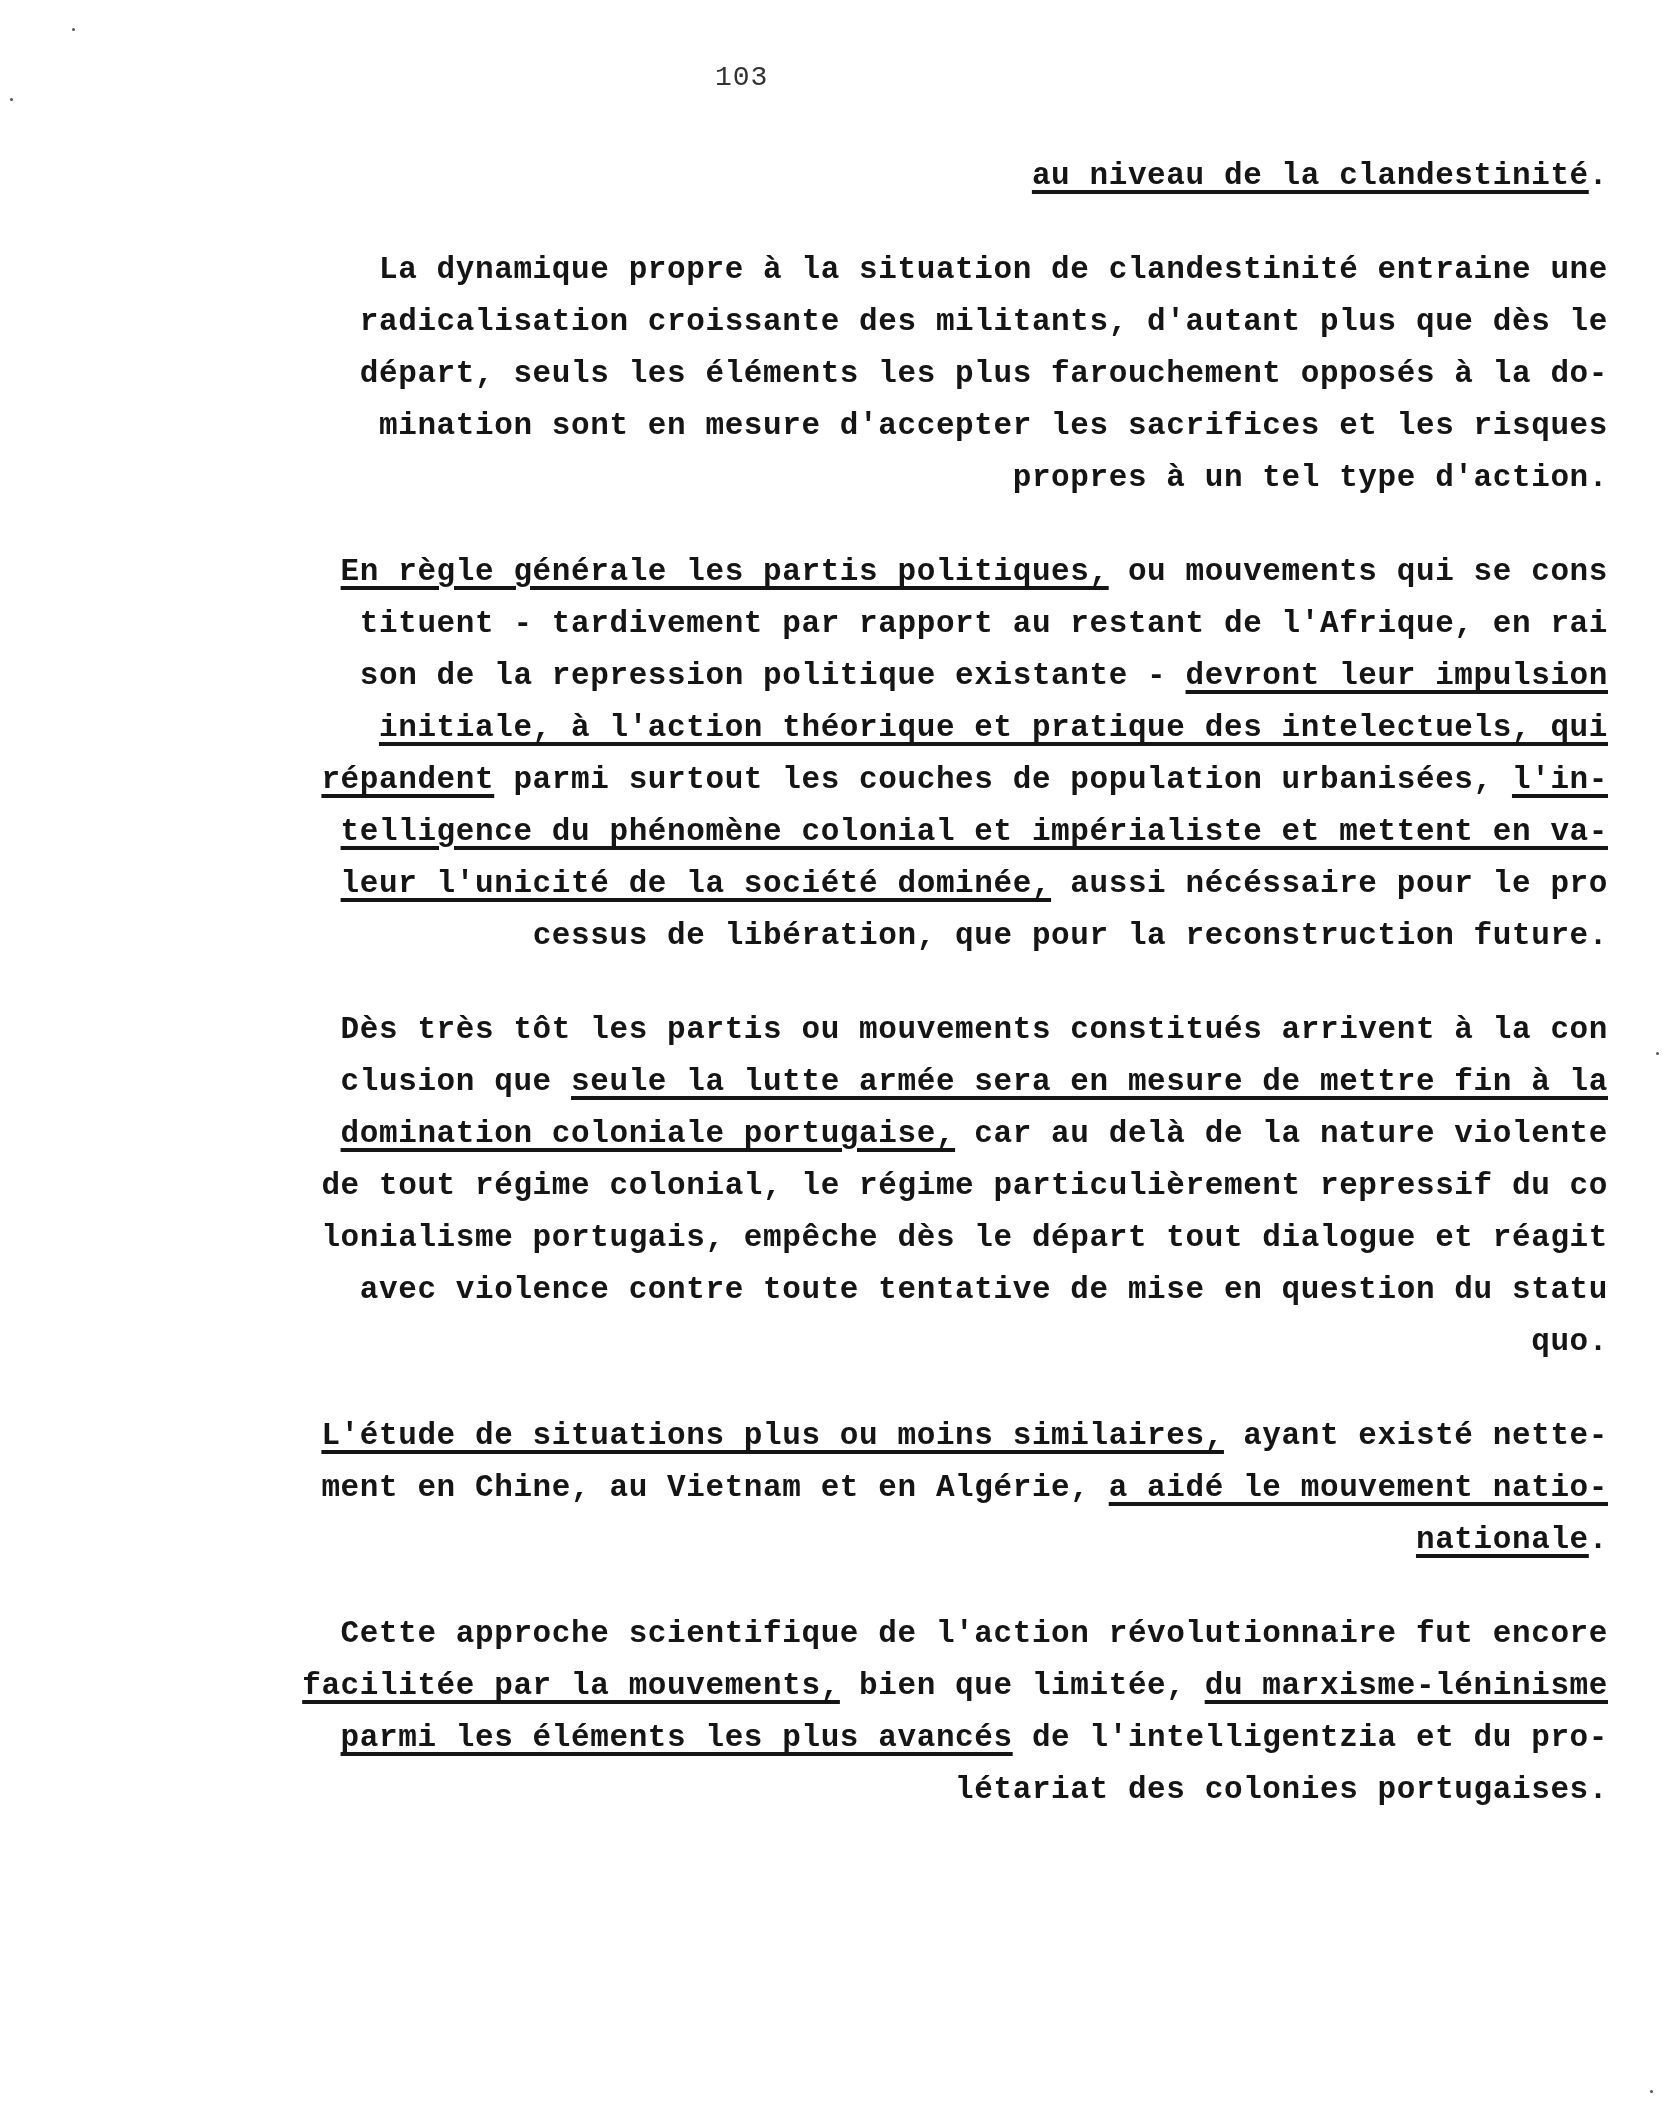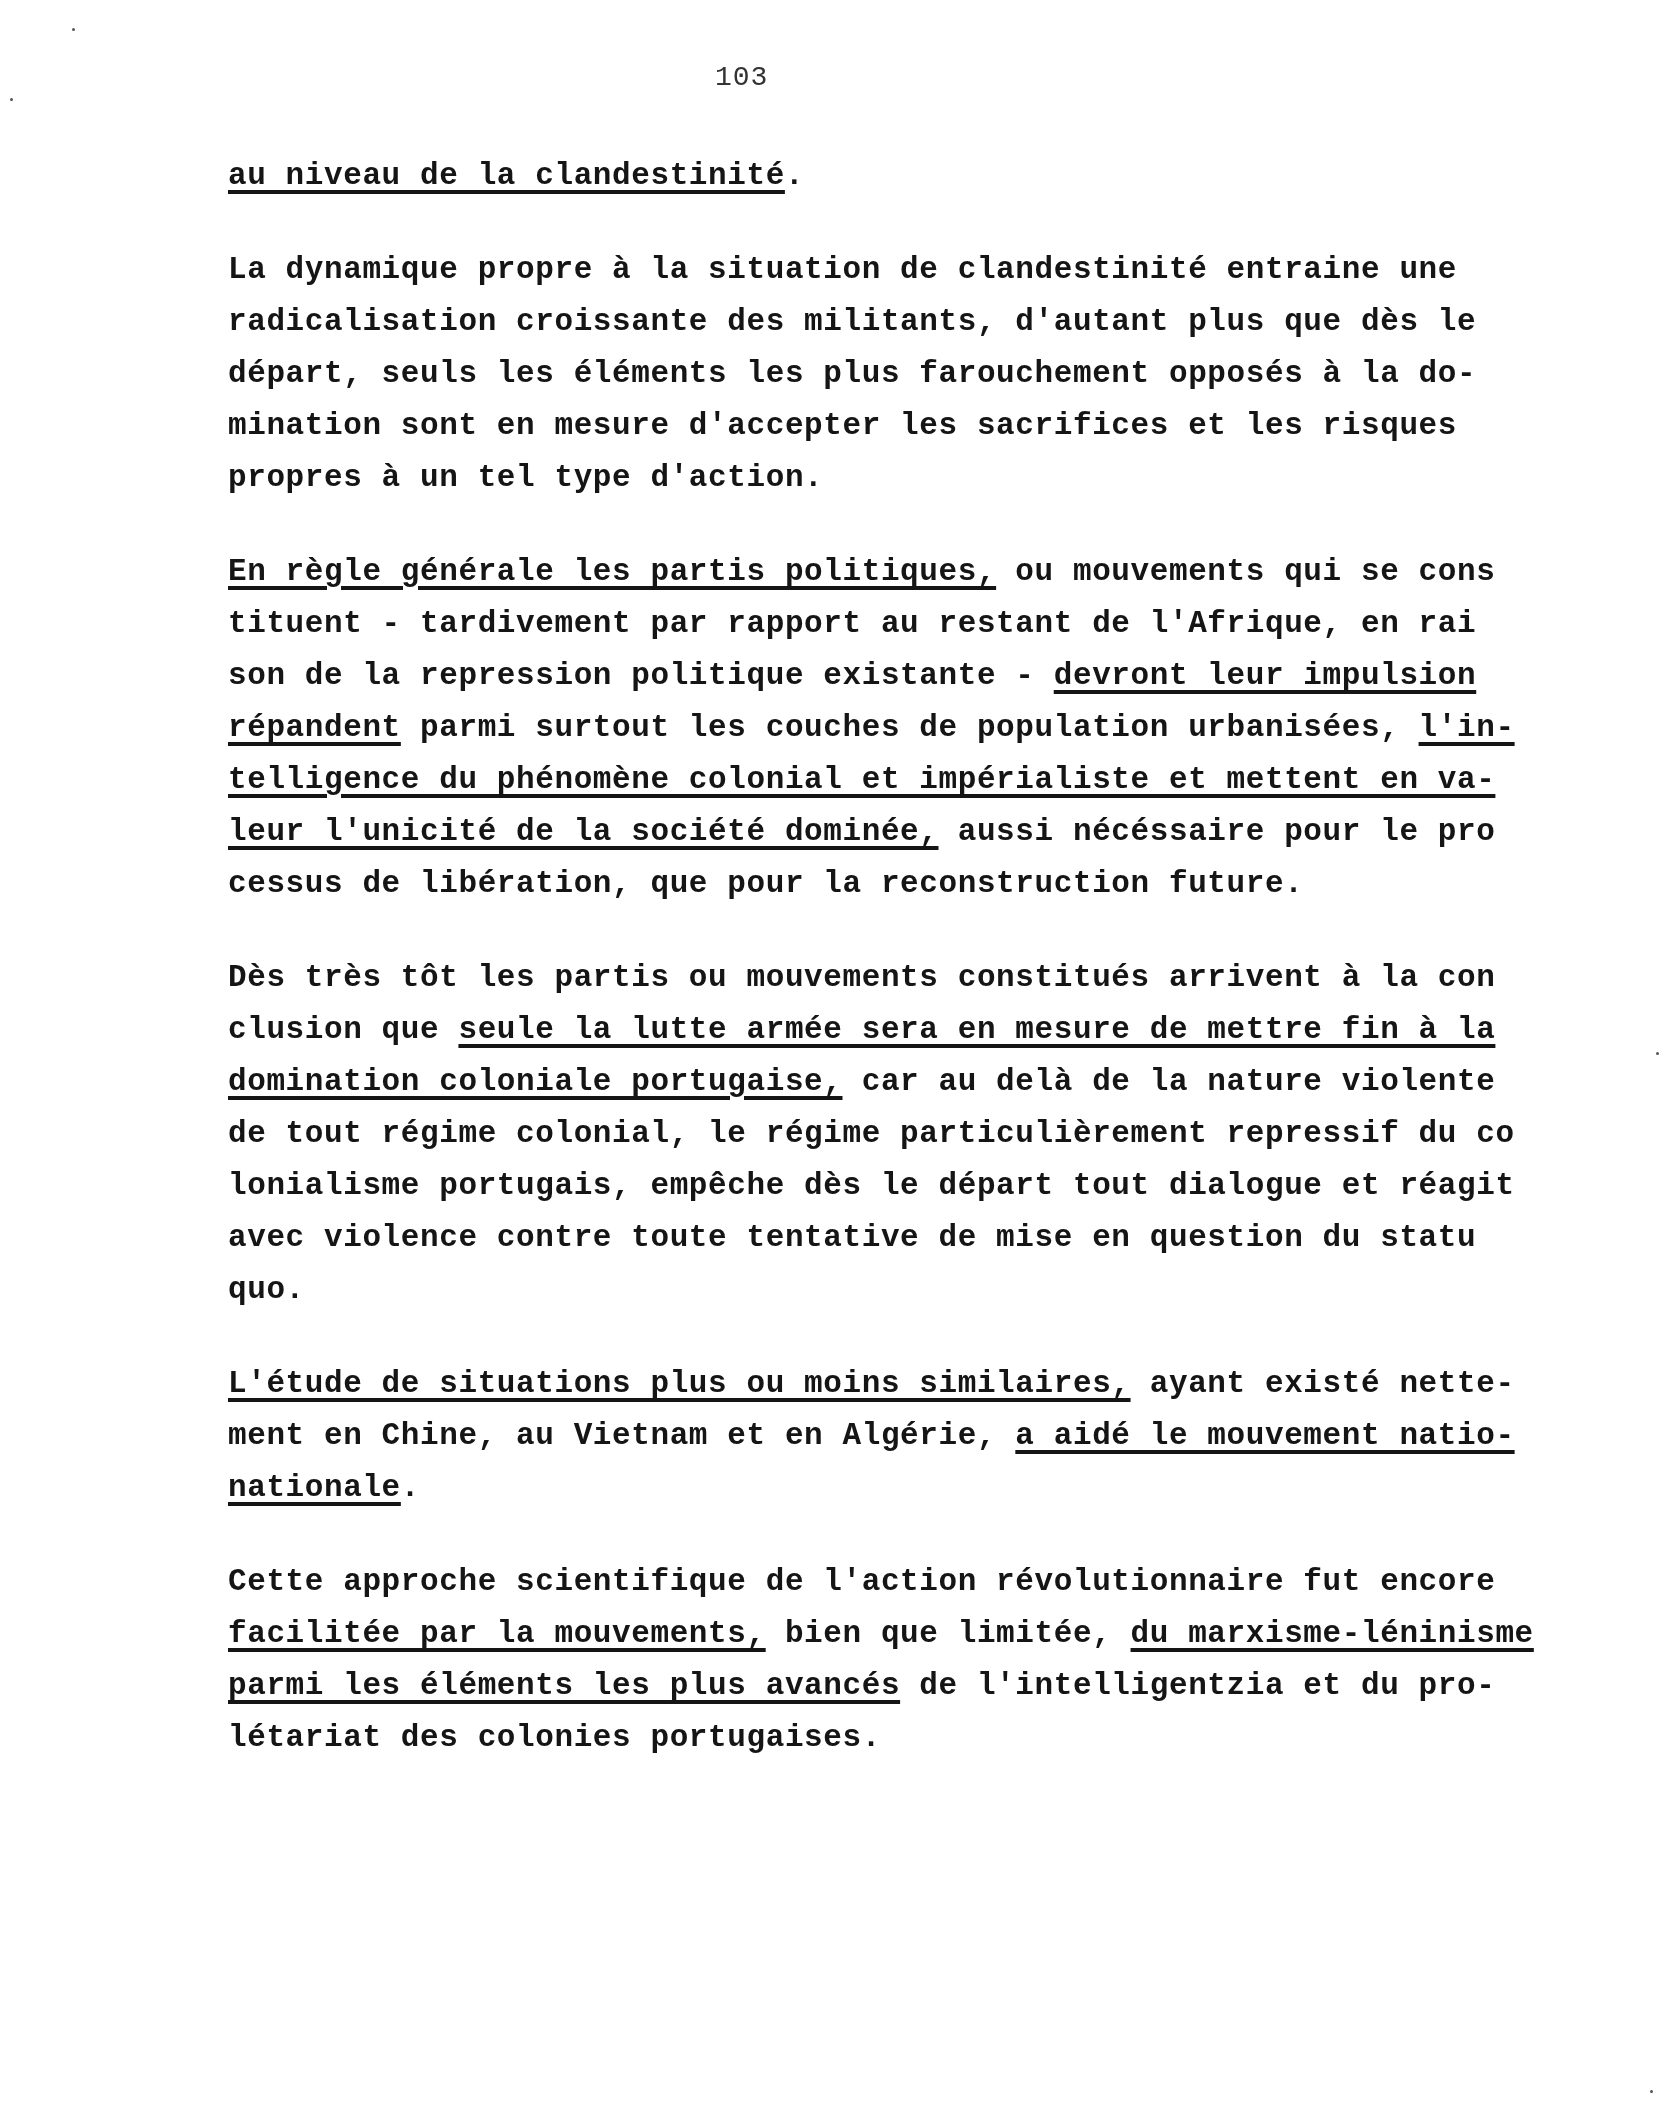--- a/index.html
+++ b/index.html
@@ -21,20 +21,21 @@
       left: 715px;
       font-size: 28px;
       color: #333;
       letter-spacing: 1px;
     }
     .body-text {
       position: absolute;
       left: 228px;
       top: 150px;
       width: 1380px;
+      text-align: right;
     }
     .para {
       margin: 0 0 42px 0;
     }
     .line {
       display: block;
       height: 52px;
       line-height: 52px;
       font-size: 31px;
       font-weight: bold;
@@ -68,20 +69,21 @@
       <span class="line"><span class="seg">La dynamique propre à la situation de clandestinité entraine une</span></span>
       <span class="line"><span class="seg">radicalisation croissante des militants, d'autant plus que dès le</span></span>
       <span class="line"><span class="seg">départ, seuls les éléments les plus farouchement opposés à la do-</span></span>
       <span class="line"><span class="seg">mination sont en mesure d'accepter les sacrifices et les risques</span></span>
       <span class="line"><span class="seg">propres à un tel type d'action.</span></span>
     </div>
     <div class="para">
       <span class="line"><span class="seg ul">En règle générale les partis politiques,</span><span class="seg"> ou mouvements qui se cons</span></span>
       <span class="line"><span class="seg">tituent - tardivement par rapport au restant de l'Afrique, en rai</span></span>
       <span class="line"><span class="seg">son de la repression politique existante - </span><span class="seg ul">devront leur impulsion</span></span>
+      <span class="line"><span class="seg ul">initiale, à l'action théorique et pratique des intelectuels, qui</span></span>
       <span class="line"><span class="seg ul">répandent</span><span class="seg"> parmi surtout les couches de population urbanisées, </span><span class="seg ul">l'in-</span></span>
       <span class="line"><span class="seg ul">telligence du phénomène colonial et impérialiste et mettent en va-</span></span>
       <span class="line"><span class="seg ul">leur l'unicité de la société dominée,</span><span class="seg"> aussi nécéssaire pour le pro</span></span>
       <span class="line"><span class="seg">cessus de libération, que pour la reconstruction future.</span></span>
     </div>
     <div class="para">
       <span class="line"><span class="seg">Dès très tôt les partis ou mouvements constitués arrivent à la con</span></span>
       <span class="line"><span class="seg">clusion que </span><span class="seg ul">seule la lutte armée sera en mesure de mettre fin à la</span></span>
       <span class="line"><span class="seg ul">domination coloniale portugaise,</span><span class="seg"> car au delà de la nature violente</span></span>
       <span class="line"><span class="seg">de tout régime colonial, le régime particulièrement repressif du co</span></span>

